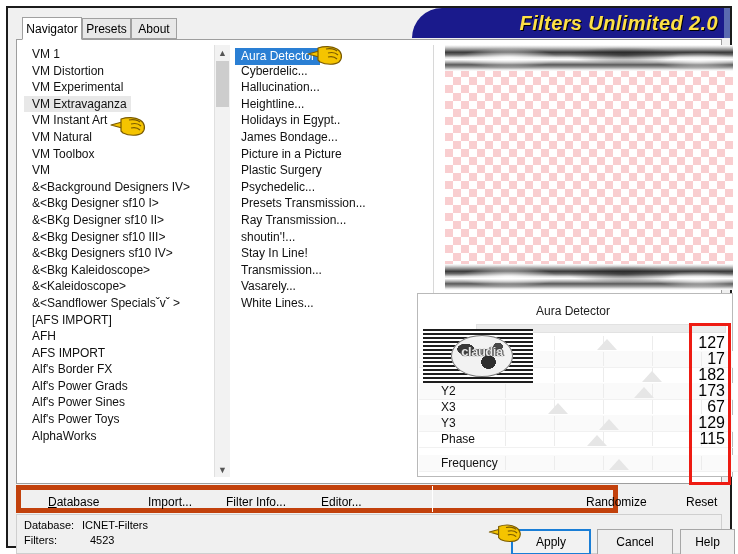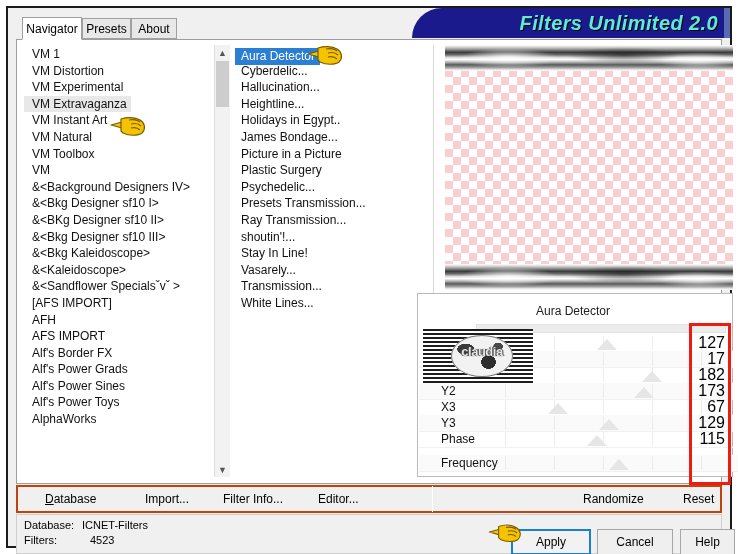--- a/index.html
+++ b/index.html
@@ -28,21 +28,21 @@
   
   #title-banner{
     position:absolute;right:0px;top:0px;width:318px;height:30px;
     background:#1a1a8c;
     border-top-left-radius:30px 30px;
     border-bottom-left-radius:0;
     overflow:hidden;
     display:flex;align-items:center;justify-content:flex-end;
   }
   #title-banner .t{
-    color:#5eead4;font-style:italic;font-weight:bold;font-size:20px;
+    color:#fde047;font-style:italic;font-weight:bold;font-size:20px;
     letter-spacing:0.4px;padding-right:12px;white-space:nowrap;
     text-shadow:1px 1px 0 #000;
   }
   #title-cap{
     position:absolute;right:0;top:0;width:6px;height:30px;background:#5a6ab0;
   }
 
   
   #tabstrip{position:absolute;left:14px;top:10px;height:21px;}
   .tab{
@@ -187,22 +187,22 @@
   }
   .prow.alt{background:#fafafa;}
 
   #redbox{
     position:absolute;left:689px;top:323px;width:42px;height:162px;
     border:3px solid #ee1b12;box-sizing:border-box;
   }
 
   
   #cmdbar{
-    position:absolute;left:8px;top:477px;width:706px;height:28px;
-    background:#f0f0f0;border:2px solid #c2410c;box-sizing:border-box;
+    position:absolute;left:8px;top:477px;width:602px;height:28px;
+    background:#f0f0f0;border:5px solid #c2410c;box-sizing:border-box;
   }
   #cmdbar-sep{position:absolute;left:424px;top:478px;width:1px;height:26px;background:#ffffff;}
   .cmd{
     position:absolute;top:5px;font-size:12px;color:#000;
   }
   .cmd u{text-decoration:underline;}
   #cmd-db{left:27px;}
   #cmd-imp{left:127px;}
   #cmd-fi{left:205px;}
   #cmd-ed{left:300px;}
@@ -296,20 +296,23 @@
           <div class="li-wrap">
             <div class="li">&amp;&lt;Bkg Designer sf10 I&gt;</div>
           </div>
           <div class="li-wrap">
             <div class="li">&amp;&lt;BKg Designer sf10 II&gt;</div>
           </div>
           <div class="li-wrap">
             <div class="li">&amp;&lt;Bkg Designer sf10 III&gt;</div>
           </div>
           <div class="li-wrap">
+            <div class="li">&amp;&lt;Bkg Designers sf10 IV&gt;</div>
+          </div>
+          <div class="li-wrap">
             <div class="li">&amp;&lt;Bkg Kaleidoscope&gt;</div>
           </div>
           <div class="li-wrap">
             <div class="li">&amp;&lt;Kaleidoscope&gt;</div>
           </div>
           <div class="li-wrap">
             <div class="li">&amp;&lt;Sandflower Specialsˇvˇ &gt;</div>
           </div>
           <div class="li-wrap">
             <div class="li">[AFS IMPORT]</div>
@@ -374,24 +377,24 @@
           <div class="li-wrap">
             <div class="mi">Ray Transmission...</div>
           </div>
           <div class="li-wrap">
             <div class="mi">shoutin'!...</div>
           </div>
           <div class="li-wrap">
             <div class="mi">Stay In Line!</div>
           </div>
           <div class="li-wrap">
+            <div class="mi">Transmission...</div>
+          </div>
+          <div class="li-wrap">
             <div class="mi">Vasarely...</div>
-          </div>
-          <div class="li-wrap">
-            <div class="mi">Transmission...</div>
           </div>
           <div class="li-wrap">
             <div class="mi">White Lines...</div>
           </div>
         </div>
       <div id="mid-sep"></div>
 
       <div id="preview">
         <div id="checker"></div>
         <div class="chrome-band" id="band-top">

